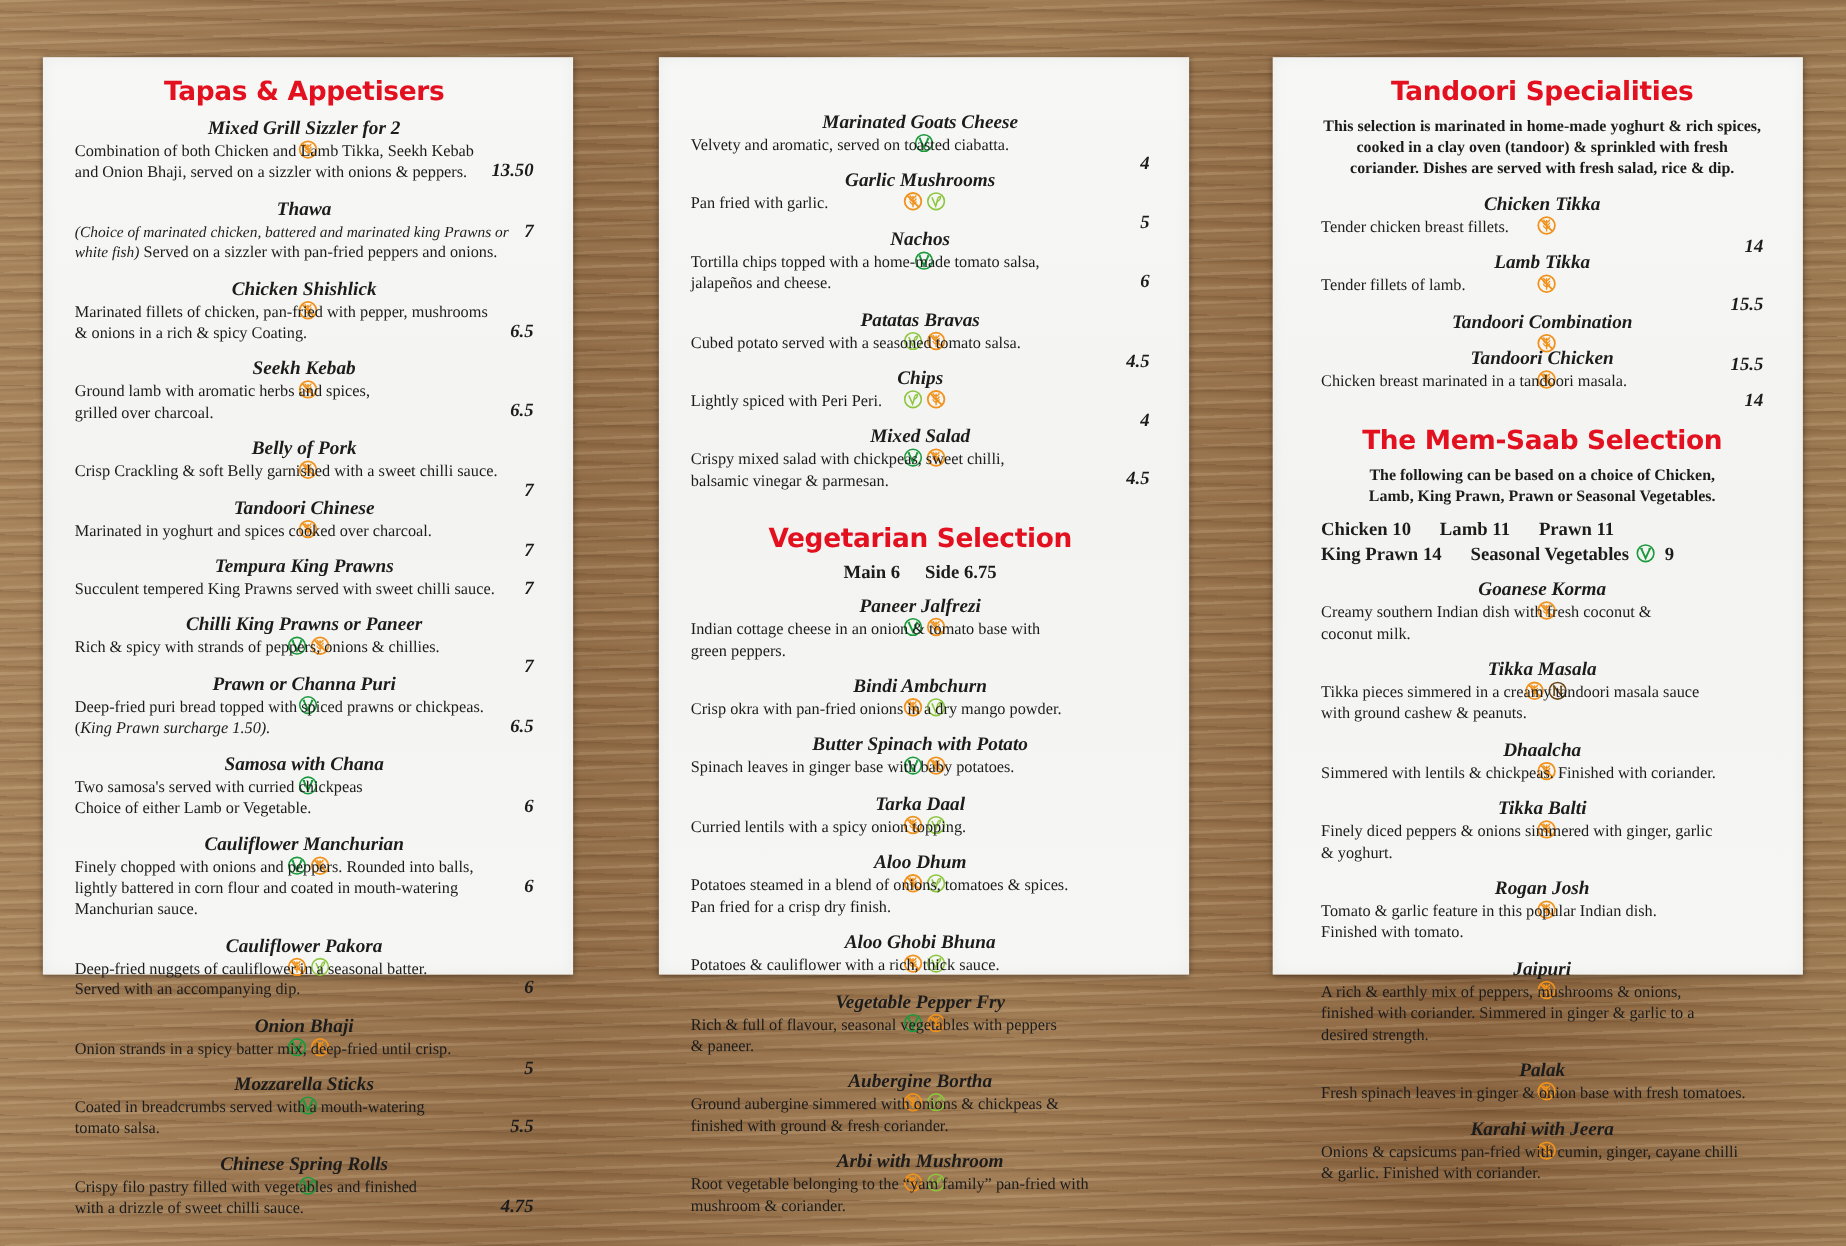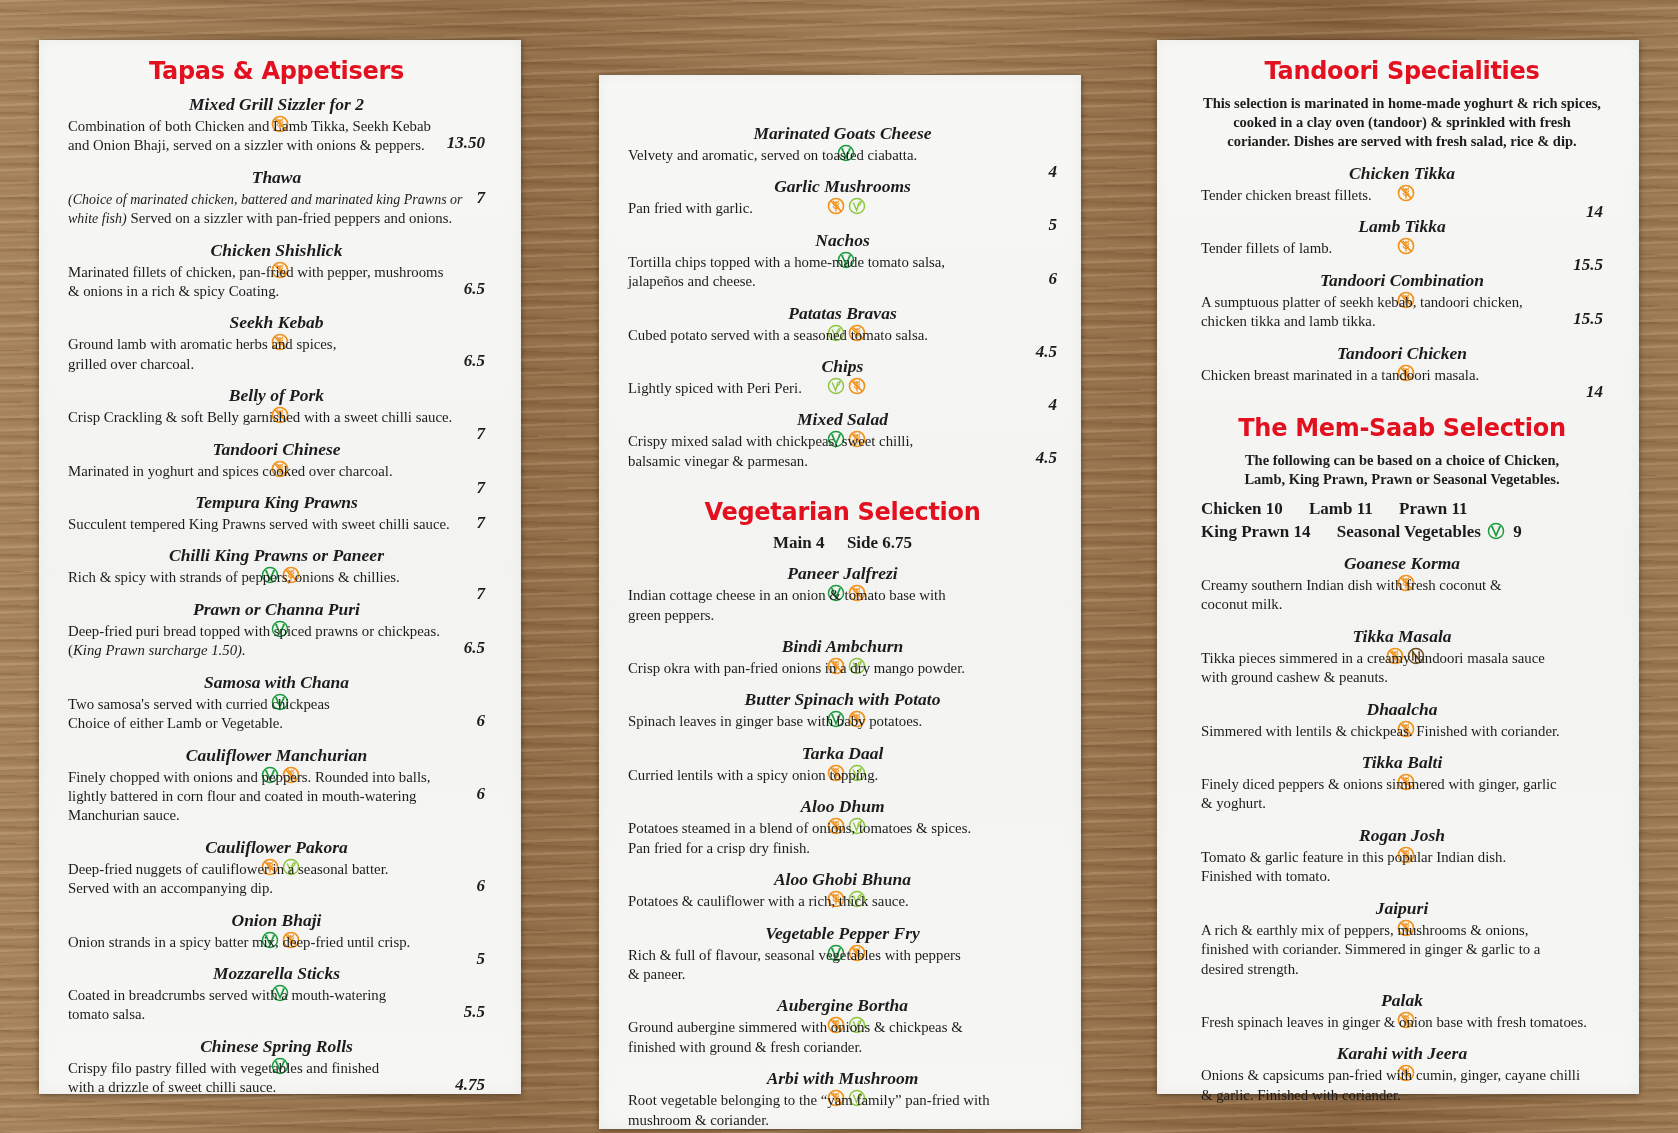--- a/index.html
+++ b/index.html
@@ -7,27 +7,27 @@
     width: 1678px; height: 1133px; overflow: hidden; position: relative;
     background-color: #9a7650;
     background-image:
       repeating-linear-gradient(178deg, rgba(255,235,200,0.10) 0px, rgba(255,235,200,0.10) 2px, rgba(60,35,15,0.10) 3px, rgba(60,35,15,0.0) 6px, rgba(120,85,50,0.15) 9px, rgba(0,0,0,0) 13px),
       repeating-linear-gradient(182deg, rgba(80,50,25,0.18) 0px, rgba(0,0,0,0) 4px, rgba(210,180,140,0.14) 8px, rgba(0,0,0,0) 17px),
       linear-gradient(90deg, #a7845c 0%, #8f6a45 30%, #a17d55 55%, #86603c 80%, #9c7a52 100%);
     font-family: "DejaVu Serif", "Liberation Serif", serif;
     color: #1c1c1c;
   }
   .panel {
-    position: absolute; top: 40px; height: 1054px; width: 482px;
+    position: absolute; top: 52px; height: 834px; width: 482px;
     background: linear-gradient(180deg, #f7f7f5 0%, #f3f3f1 50%, #f6f6f4 100%);
     box-shadow: 0 1px 6px rgba(0,0,0,0.45), inset 0 0 14px rgba(0,0,0,0.05);
     box-sizing: border-box;
   }
   #panel-left { left: 39px; padding: 16px 36px 0 29px; }
-  #panel-mid { left: 599px; padding: 48px 24px 0 29px; margin-top: 35px; }
+  #panel-mid { left: 599px; padding: 48px 36px 0 29px; }
   #panel-right { left: 1157px; padding: 16px 36px 0 44px; }
 
   .section-title {
     font-family: "DejaVu Sans", "Liberation Sans", sans-serif;
     font-weight: bold; color: #e3101f; text-align: center;
     font-size: 24px; letter-spacing: -0.3px; margin: 0 0 8px 0; line-height: 30px;
   }
   .intro {
     font-family: "Liberation Serif", "DejaVu Serif", serif;
     font-weight: bold; font-size: 14.5px; text-align: center; line-height: 19px;
@@ -473,21 +473,21 @@
             </span>
           </span>
           <span class="item-price">4.5</span>
         </div>
         <div class="item-desc"><span>Crispy mixed salad with chickpeas, sweet chilli,
 balsamic vinegar &amp; parmesan.</span></div>
       </div>
     </div>
   <h2 class="section-title" style="margin-top:26px;">Vegetarian Selection</h2>
   <div class="veg-prices">
-    <span>Main 4</span>
+    <span>Main 6</span>
     <span style="display:inline-block;width:14px"></span>
     <span>Side 6.75</span>
   </div>
   <div>
       <div class="item">
         <div class="item-head">
           <span class="item-name">Paneer Jalfrezi</span>
           <span class="icons">
             <span class="icon">
               <svg viewBox="0 0 20 20">
@@ -746,22 +746,20 @@
               <svg viewBox="0 0 20 20">
                 <circle cx="10" cy="10" r="8.4" fill="none" stroke="#f0921b" stroke-width="1.8"></circle>
       <path d="M10 4.5 V16" stroke="#f0921b" stroke-width="1.4"></path>
       <path d="M10 7 q-3 -1 -3 -3 M10 7 q3 -1 3 -3 M10 10 q-3 -1 -3.2 -3 M10 10 q3 -1 3.2 -3 M10 13 q-3 -1 -3.2 -3 M10 13 q3 -1 3.2 -3" fill="none" stroke="#f0921b" stroke-width="1.3"></path>
       <path d="M4.3 4.3 L15.7 15.7" stroke="#f0921b" stroke-width="1.8"></path>
               </svg>
             </span>
           </span>
           <span class="item-price">15.5</span>
         </div>
-        <div class="item-desc"><span>A sumptuous platter of seekh kebab, tandoori chicken,
-chicken tikka and lamb tikka.</span></div>
       </div>
       <div class="item">
         <div class="item-head">
           <span class="item-name">Tandoori Chicken</span>
           <span class="icons">
             <span class="icon">
               <svg viewBox="0 0 20 20">
                 <circle cx="10" cy="10" r="8.4" fill="none" stroke="#f0921b" stroke-width="1.8"></circle>
       <path d="M10 4.5 V16" stroke="#f0921b" stroke-width="1.4"></path>
       <path d="M10 7 q-3 -1 -3 -3 M10 7 q3 -1 3 -3 M10 10 q-3 -1 -3.2 -3 M10 10 q3 -1 3.2 -3 M10 13 q-3 -1 -3.2 -3 M10 13 q3 -1 3.2 -3" fill="none" stroke="#f0921b" stroke-width="1.3"></path>

